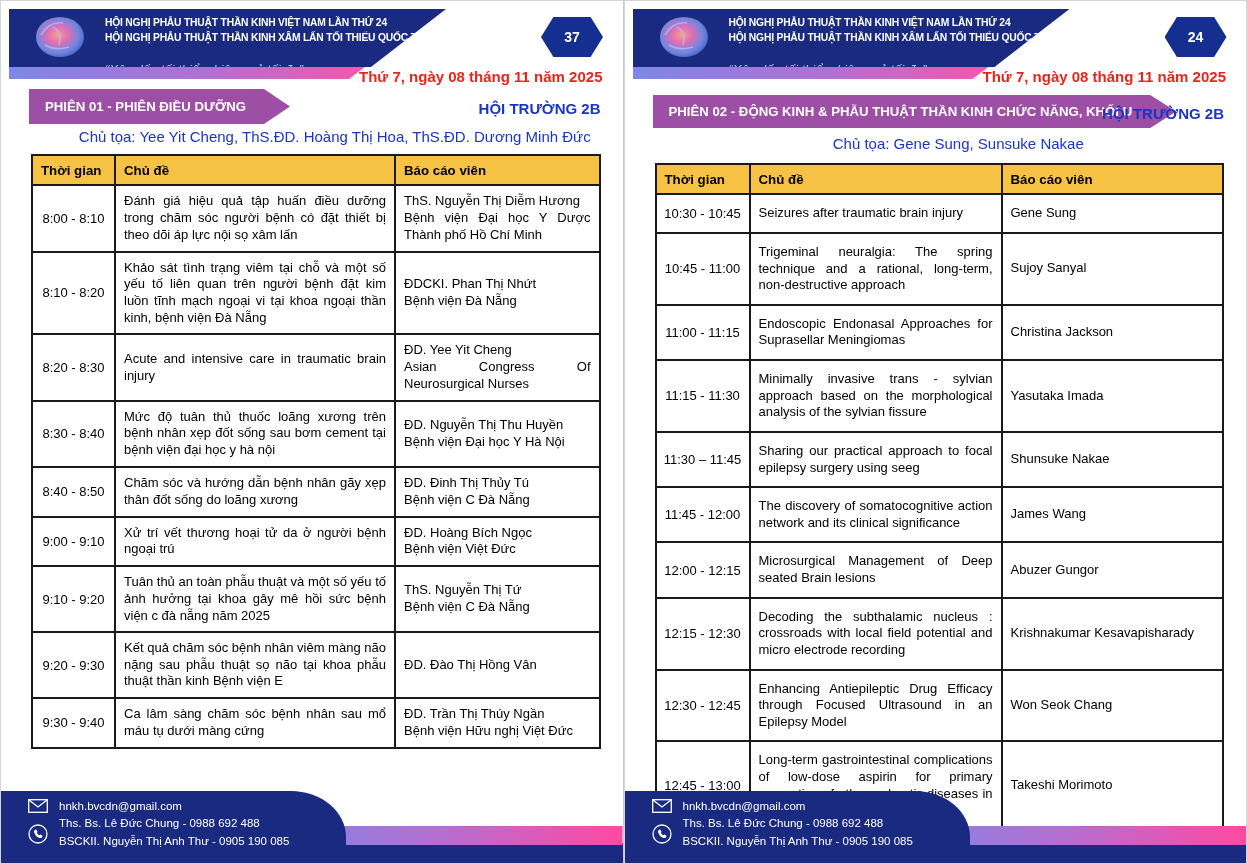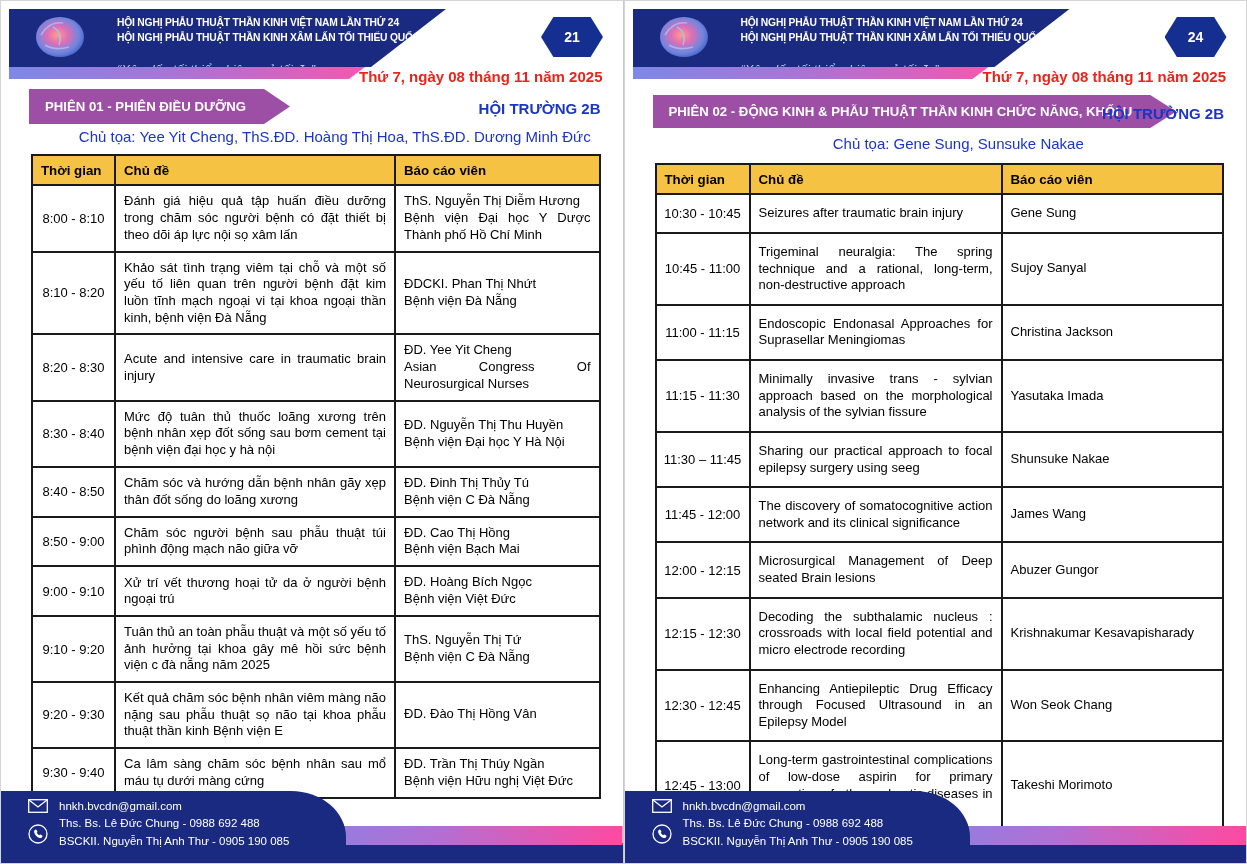--- a/index.html
+++ b/index.html
@@ -20,21 +20,21 @@
   .page.left{border-right:1px solid #c9c9c9;}
 
   
   .brand-band{
     position:absolute; left:8px; top:8px; width:437px; height:58px;
     background:var(--navy);
     clip-path:polygon(0 0,100% 0,calc(100% - 75px) 100%,0 100%);
     display:flex; align-items:center;
   }
   .logo{position:absolute; left:24px; top:4px; width:58px; height:50px;}
-  .brand-text{position:absolute; left:108px; top:7px; width:300px; color:#fff;}
+  .brand-text{position:absolute; left:96px; top:7px; width:300px; color:#fff;}
   .brand-line{font-weight:bold; font-size:10.3px; line-height:1.45; letter-spacing:-0.2px; white-space:nowrap;}
   .brand-slogan{font-style:italic; font-size:13px; color:#b9c2f6; margin-top:16px;}
   .gradient-band{
     position:absolute; left:8px; top:66px; width:356px; height:12px;
     background:linear-gradient(90deg,var(--grad-a) 0%,var(--grad-b) 55%,var(--grad-c) 100%);
     clip-path:polygon(0 0,100% 0,calc(100% - 16px) 100%,0 100%);
   }
   .page-badge{
     position:absolute; left:540px; top:16px; width:62px; height:40px;
     background:var(--badge-navy); color:#fff; font-weight:bold; font-size:14px;
@@ -125,21 +125,21 @@
       <ellipse cx="27" cy="24" rx="24" ry="20" fill="url(#bg1)"></ellipse>
       <path d="M8 22 Q16 8 30 10 M12 32 Q22 38 36 34 M20 14 Q30 20 26 32" stroke="#9fc4ff" stroke-width="1.6" fill="none" opacity="0.8"></path>
     </svg>
     <div class="brand-text">
       <div class="brand-line">HỘI NGHỊ PHẪU THUẬT THẦN KINH VIỆT NAM LẦN THỨ 24</div>
       <div class="brand-line">HỘI NGHỊ PHẪU THUẬT THẦN KINH XÂM LẤN TỐI THIỂU QUỐC TẾ LẦN THỨ 9</div>
       <div class="brand-slogan">“Xâm lấn tối thiểu, hiệu quả tối đa”</div>
     </div>
   </div>
   <div class="gradient-band"></div>
-  <div class="page-badge">21</div>
+  <div class="page-badge">37</div>
   <div class="date-line">Thứ 7, ngày 08 tháng 11 năm 2025</div>
   <div class="session-banner">PHIÊN 01 -  PHIÊN ĐIỀU DƯỠNG</div>
   <div class="venue">HỘI TRƯỜNG 2B</div>
   <div class="chairs">Chủ tọa:  Yee Yit Cheng, ThS.ĐD. Hoàng Thị Hoa, ThS.ĐD. Dương Minh Đức</div>
 
   <div class="table-wrap">
     <table class="schedule">
       <colgroup>
           <col class="col-p1-time">
           <col class="col-p1-topic">
@@ -170,25 +170,20 @@
           </tr>
           <tr>
             <td class="time-cell">8:30 - 8:40</td>
             <td class="topic-cell">Mức độ tuân thủ thuốc loãng xương trên bệnh nhân xẹp đốt sống sau bơm cement tại bệnh viện đại học y hà nội</td>
             <td class="speaker-cell">ĐD. Nguyễn Thị Thu Huyền<br>Bệnh viện Đại học Y Hà Nội</td>
           </tr>
           <tr>
             <td class="time-cell">8:40 - 8:50</td>
             <td class="topic-cell">Chăm sóc và hướng dẫn bệnh nhân gãy xẹp thân đốt sống do loãng xương</td>
             <td class="speaker-cell">ĐD. Đinh Thị Thủy Tú<br>Bệnh viện C Đà Nẵng</td>
-          </tr>
-          <tr>
-            <td class="time-cell">8:50 - 9:00</td>
-            <td class="topic-cell">Chăm sóc người bệnh sau phẫu thuật túi phình động mạch não giữa vỡ</td>
-            <td class="speaker-cell">ĐD. Cao Thị Hồng<br>Bệnh viện Bạch Mai</td>
           </tr>
           <tr>
             <td class="time-cell">9:00 - 9:10</td>
             <td class="topic-cell">Xử trí vết thương hoại tử da ở người bệnh ngoại trú</td>
             <td class="speaker-cell">ĐD. Hoàng Bích Ngọc<br>Bệnh viện Việt Đức</td>
           </tr>
           <tr>
             <td class="time-cell">9:10 - 9:20</td>
             <td class="topic-cell">Tuân thủ an toàn phẫu thuật và một số yếu tố ảnh hưởng tại khoa gây mê hồi sức bệnh viện c đà nẵng năm 2025</td>
             <td class="speaker-cell">ThS. Nguyễn Thị Tứ<br>Bệnh viện C Đà Nẵng</td>

